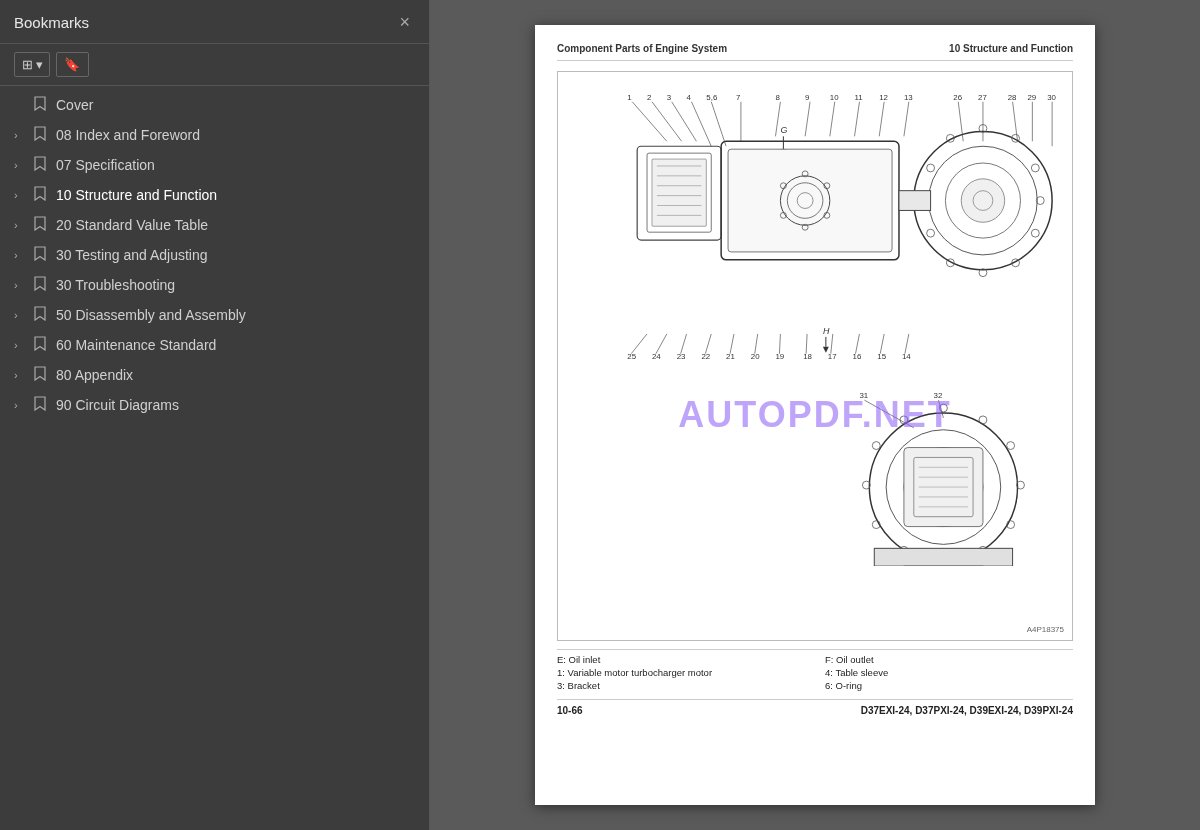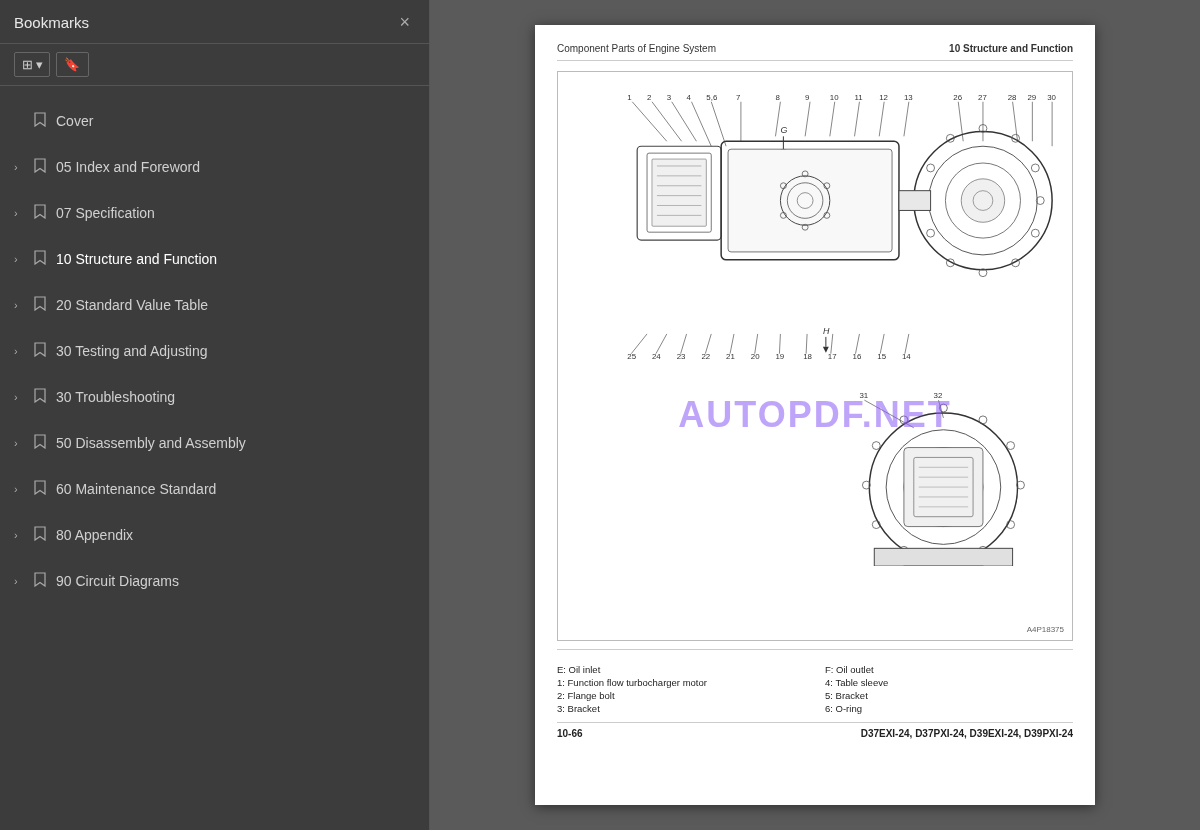--- a/index.html
+++ b/index.html
@@ -78,21 +78,20 @@
     #bookmark-list::-webkit-scrollbar-thumb { background: #666; border-radius: 3px; }
 
     .bookmark-item {
       display: flex;
       align-items: center;
       padding: 6px 14px;
       cursor: pointer;
       gap: 6px;
       font-size: 14px;
       color: #d0d0d0;
-      margin-top: 16px;
     }
 
     .chevron {
       width: 14px;
       font-size: 11px;
       color: #aaa;
       flex-shrink: 0;
     }
     .chevron.no-chevron { visibility: hidden; }
 
@@ -153,21 +152,21 @@
       display: flex;
       justify-content: space-between;
       align-items: flex-start;
       border-bottom: 1px solid #ccc;
       padding-bottom: 6px;
       margin-bottom: 10px;
     }
     .page-header-left {
       font-size: 10px;
       color: #333;
-      font-weight: 400;
+      font-weight: 700;
     }
     .page-header-right {
       font-size: 10px;
       color: #333;
       font-weight: 600;
     }
 
     
     #diagram-area {
       border: 1px solid #bbb;
@@ -186,21 +185,21 @@
       position: absolute;
       bottom: 6px;
       right: 8px;
       font-size: 8px;
       color: #666;
     }
 
     
     #legend-area {
       margin-top: 8px;
-      padding-top: 14px;
+      padding-top: 4px;
       font-size: 9.5px;
       color: #222;
       border-top: 1px solid #ccc;
     }
     .legend-row {
       display: flex;
       gap: 20px;
       margin-bottom: 2px;
     }
     .legend-col { flex: 1; }
@@ -250,21 +249,21 @@
         <span class="bookmark-icon"><svg width="12" height="15" viewBox="0 0 12 15" fill="none" xmlns="http://www.w3.org/2000/svg">
       <path d="M1 1h10v13l-5-3.5L1 14V1z" stroke="#aaa" stroke-width="1.2" fill="none"></path>
     </svg></span>
         <span class="bookmark-label">Cover</span>
       </div>
       <div class="bookmark-item">
         <span class="chevron">›</span>
         <span class="bookmark-icon"><svg width="12" height="15" viewBox="0 0 12 15" fill="none" xmlns="http://www.w3.org/2000/svg">
       <path d="M1 1h10v13l-5-3.5L1 14V1z" stroke="#aaa" stroke-width="1.2" fill="none"></path>
     </svg></span>
-        <span class="bookmark-label">05 Index and Foreword</span>
+        <span class="bookmark-label">08 Index and Foreword</span>
       </div>
       <div class="bookmark-item">
         <span class="chevron">›</span>
         <span class="bookmark-icon"><svg width="12" height="15" viewBox="0 0 12 15" fill="none" xmlns="http://www.w3.org/2000/svg">
       <path d="M1 1h10v13l-5-3.5L1 14V1z" stroke="#aaa" stroke-width="1.2" fill="none"></path>
     </svg></span>
         <span class="bookmark-label">07 Specification</span>
       </div>
       <div class="bookmark-item active">
         <span class="chevron">›</span>
@@ -496,26 +495,22 @@
 
       <div id="diagram-ref">A4P18375</div>
     </div>
 
     <div id="legend-area">
       <div class="legend-row">
         <span class="legend-col">E: Oil inlet</span>
         <span class="legend-col">F: Oil outlet</span>
       </div>
       <div class="legend-row">
-        <span class="legend-col">1: Function flow turbocharger motor</span>
+        <span class="legend-col">1: Variable motor turbocharger motor</span>
         <span class="legend-col">4: Table sleeve</span>
-      </div>
-      <div class="legend-row">
-        <span class="legend-col">2: Flange bolt</span>
-        <span class="legend-col">5: Bracket</span>
       </div>
       <div class="legend-row">
         <span class="legend-col">3: Bracket</span>
         <span class="legend-col">6: O-ring</span>
       </div>
     </div>
 
     <div id="page-footer">
       <span>10-66</span>
       <span>D37EXI-24, D37PXI-24, D39EXI-24, D39PXI-24</span>

